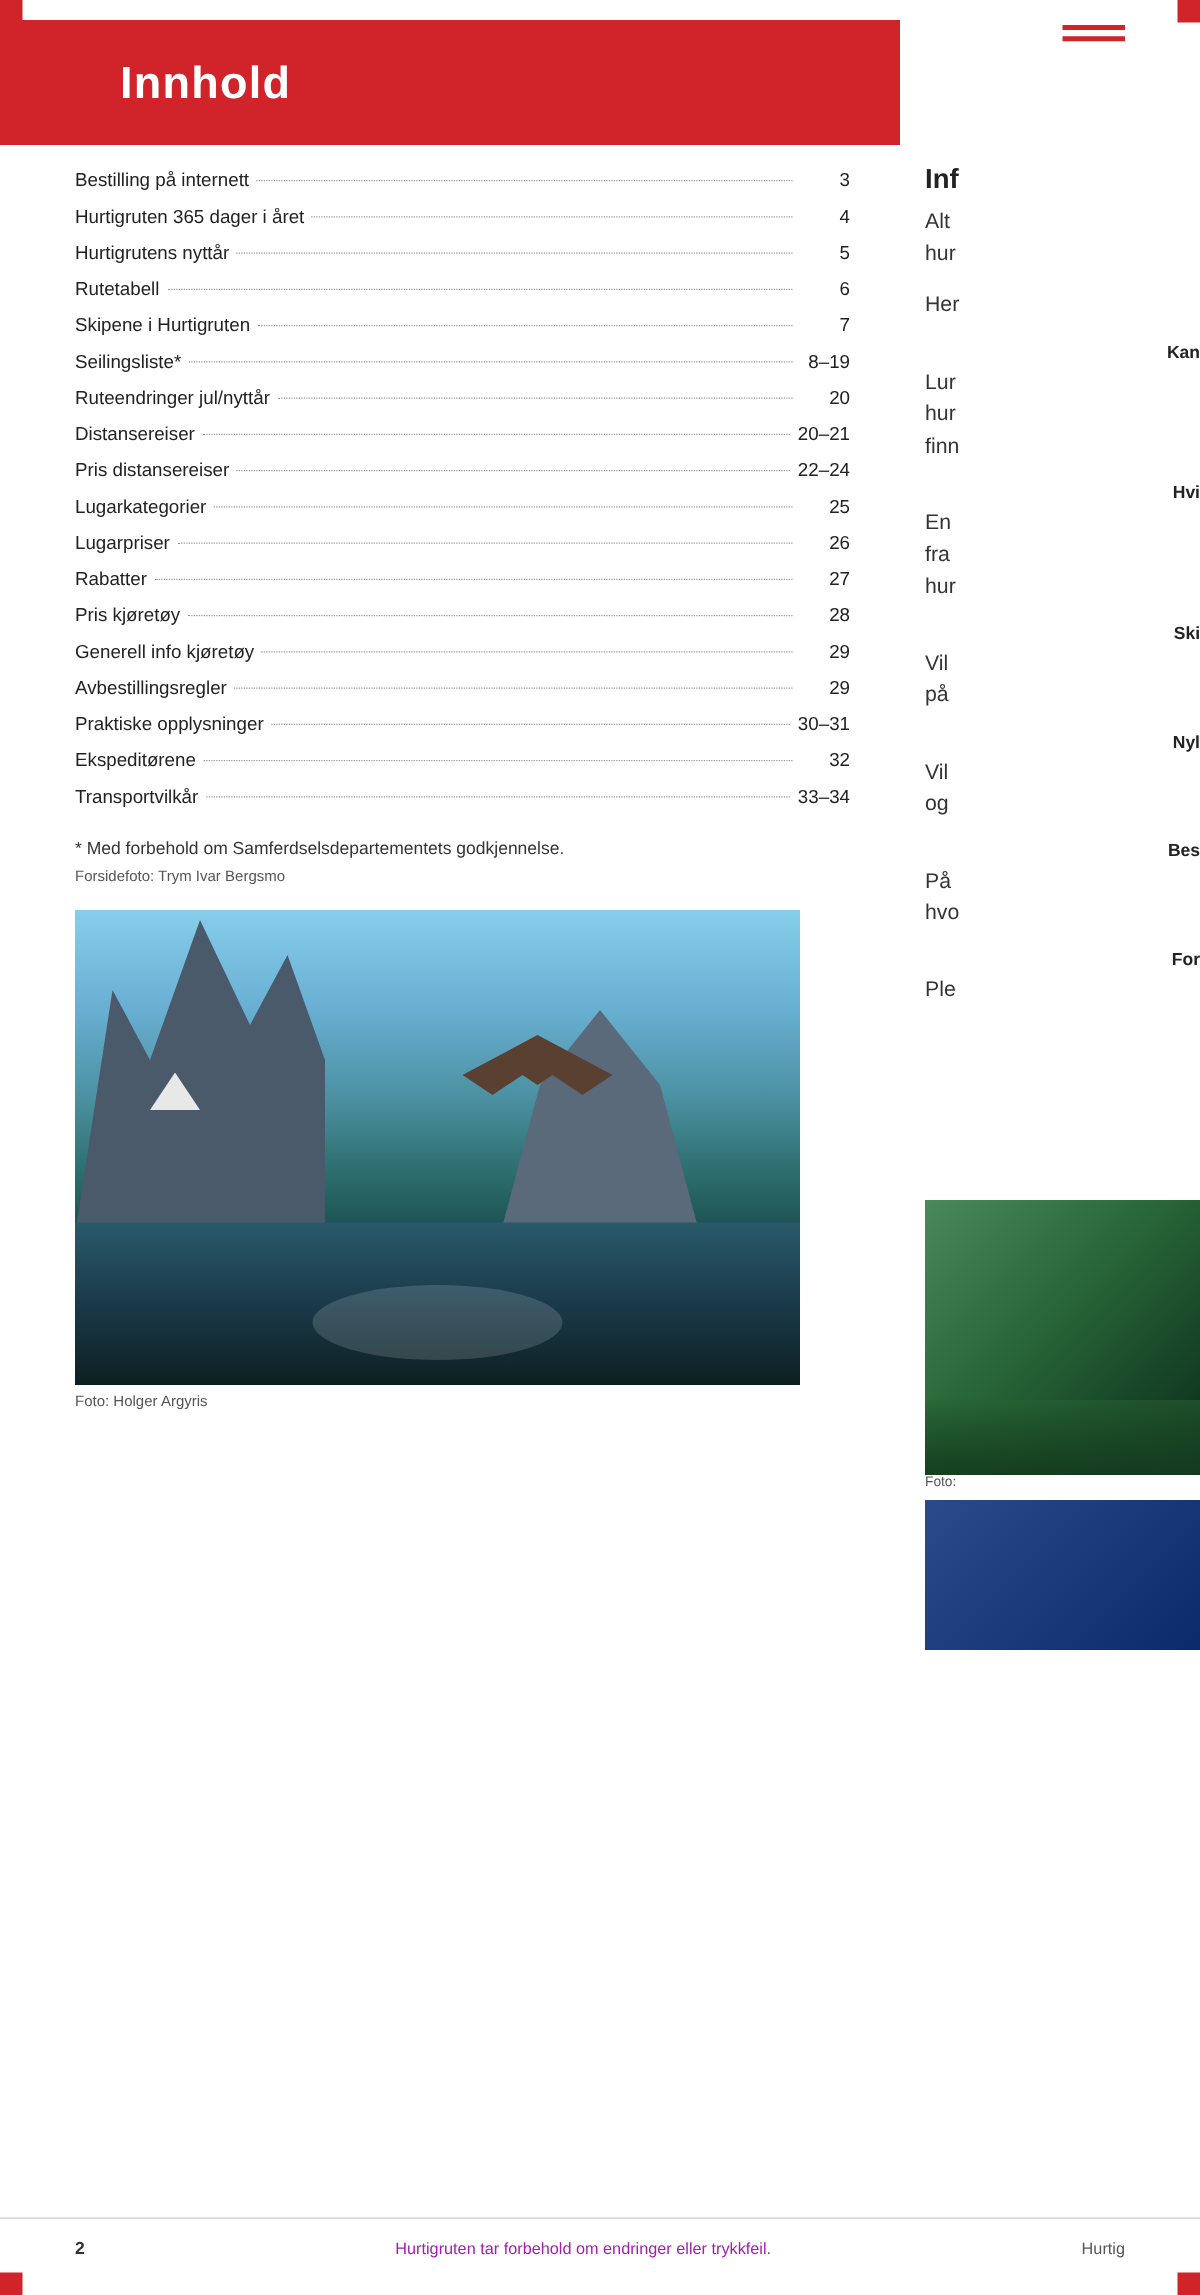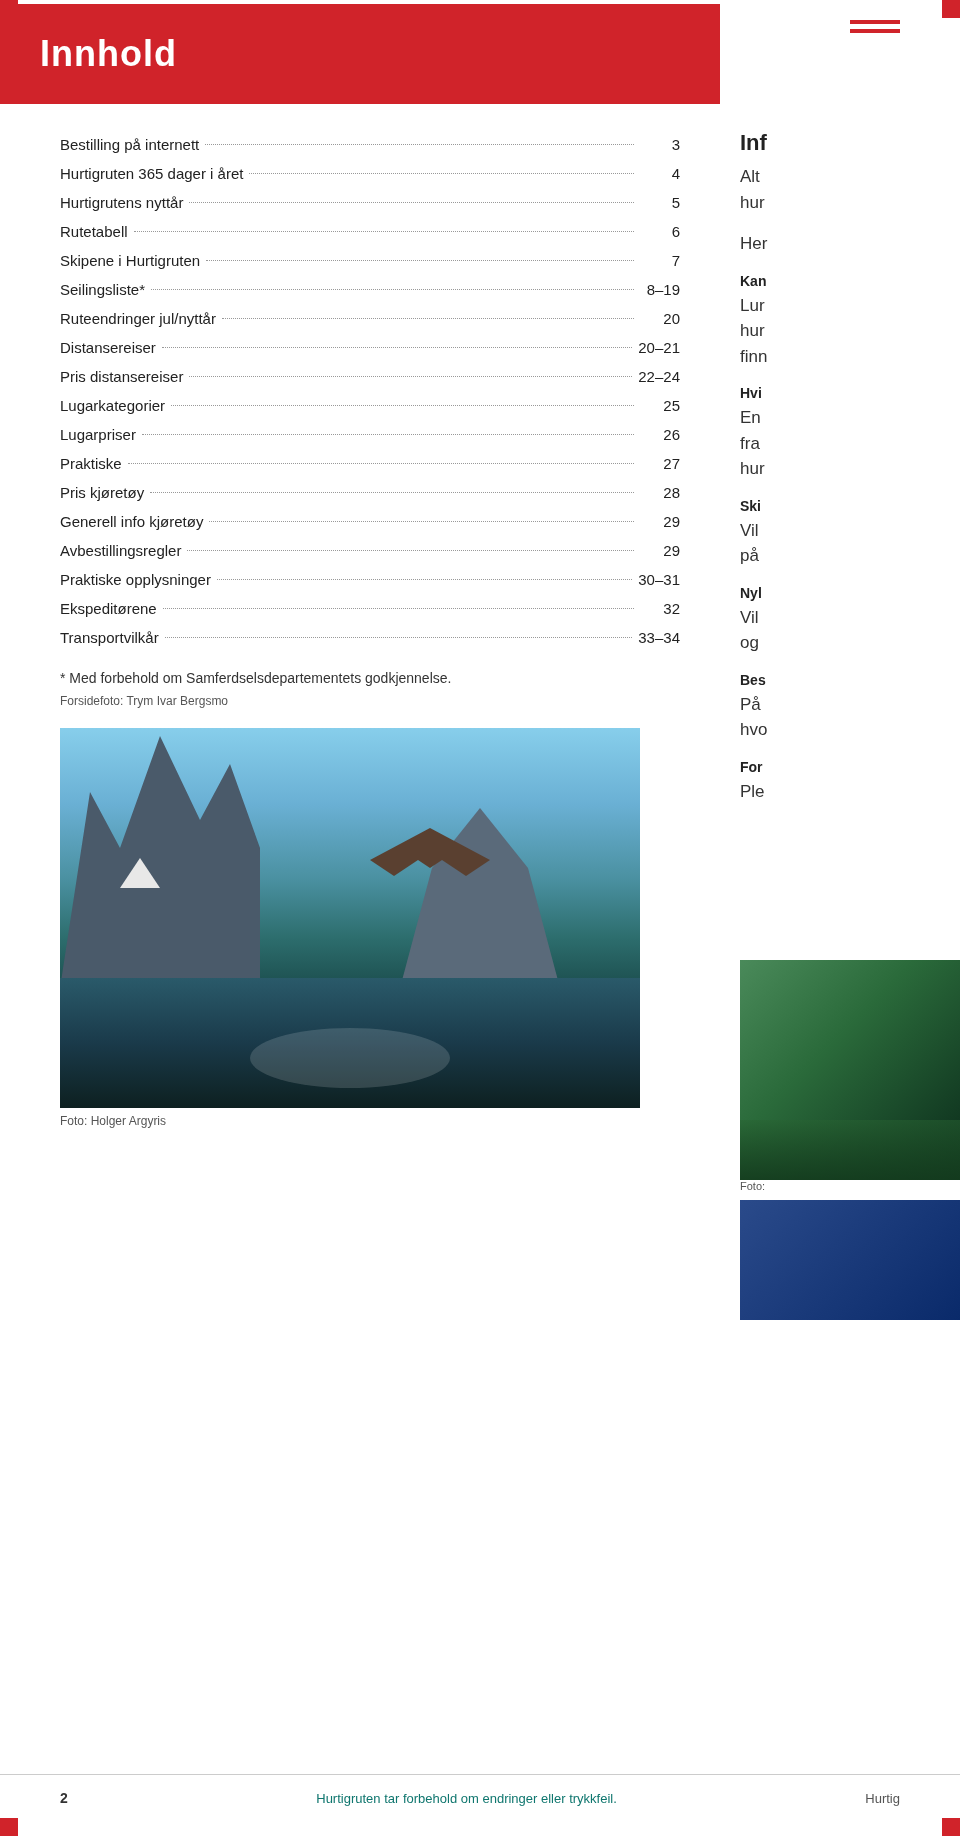--- a/index.html
+++ b/index.html
@@ -11,25 +11,25 @@
       position: relative;
       overflow: hidden;
     }
 
     
     .header-bar {
       background: #d0232a;
       width: 720px;
       height: 100px;
       position: absolute;
-      top: 4px;
+      top: 16px;
       left: 0;
       display: flex;
       align-items: center;
-      padding-left: 40px;
+      padding-left: 96px;
     }
     .header-title {
       color: #fff;
       font-size: 36px;
       font-weight: bold;
       letter-spacing: 1px;
     }
 
     
     .corner-mark-tl {
@@ -233,20 +233,21 @@
       font-size: 17px;
       color: #333;
       line-height: 1.5;
       margin-bottom: 16px;
     }
     .right-section-label {
       font-size: 14px;
       font-weight: bold;
       color: #222;
       margin-bottom: 4px;
+      text-align: right;
     }
 
     
     .right-photo-1 {
       position: absolute;
       top: 960px;
       left: 740px;
       width: 220px;
       height: 220px;
       background: linear-gradient(135deg, #4a8a5a 0%, #2a6a3a 40%, #1a4a2a 70%, #0a2a1a 100%);
@@ -275,21 +276,21 @@
       border-top: 1px solid #ccc;
       padding-top: 15px;
     }
     .footer-page {
       font-size: 14px;
       color: #333;
       font-weight: bold;
     }
     .footer-text {
       font-size: 13px;
-      color: #0f766e;
+      color: #a21caf;
       text-align: center;
     }
     .footer-right {
       font-size: 13px;
       color: #555;
     }
 
     
     .foto-caption-right {
       position: absolute;
@@ -391,21 +392,21 @@
     </div>
       <div class="toc-row">
       <div class="toc-left">
         <span class="toc-title">Lugarpriser</span>
         <div class="toc-dots"></div>
       </div>
       <span class="toc-page">26</span>
     </div>
       <div class="toc-row">
       <div class="toc-left">
-        <span class="toc-title">Praktiske</span>
+        <span class="toc-title">Rabatter</span>
         <div class="toc-dots"></div>
       </div>
       <span class="toc-page">27</span>
     </div>
       <div class="toc-row">
       <div class="toc-left">
         <span class="toc-title">Pris kjøretøy</span>
         <div class="toc-dots"></div>
       </div>
       <span class="toc-page">28</span>

